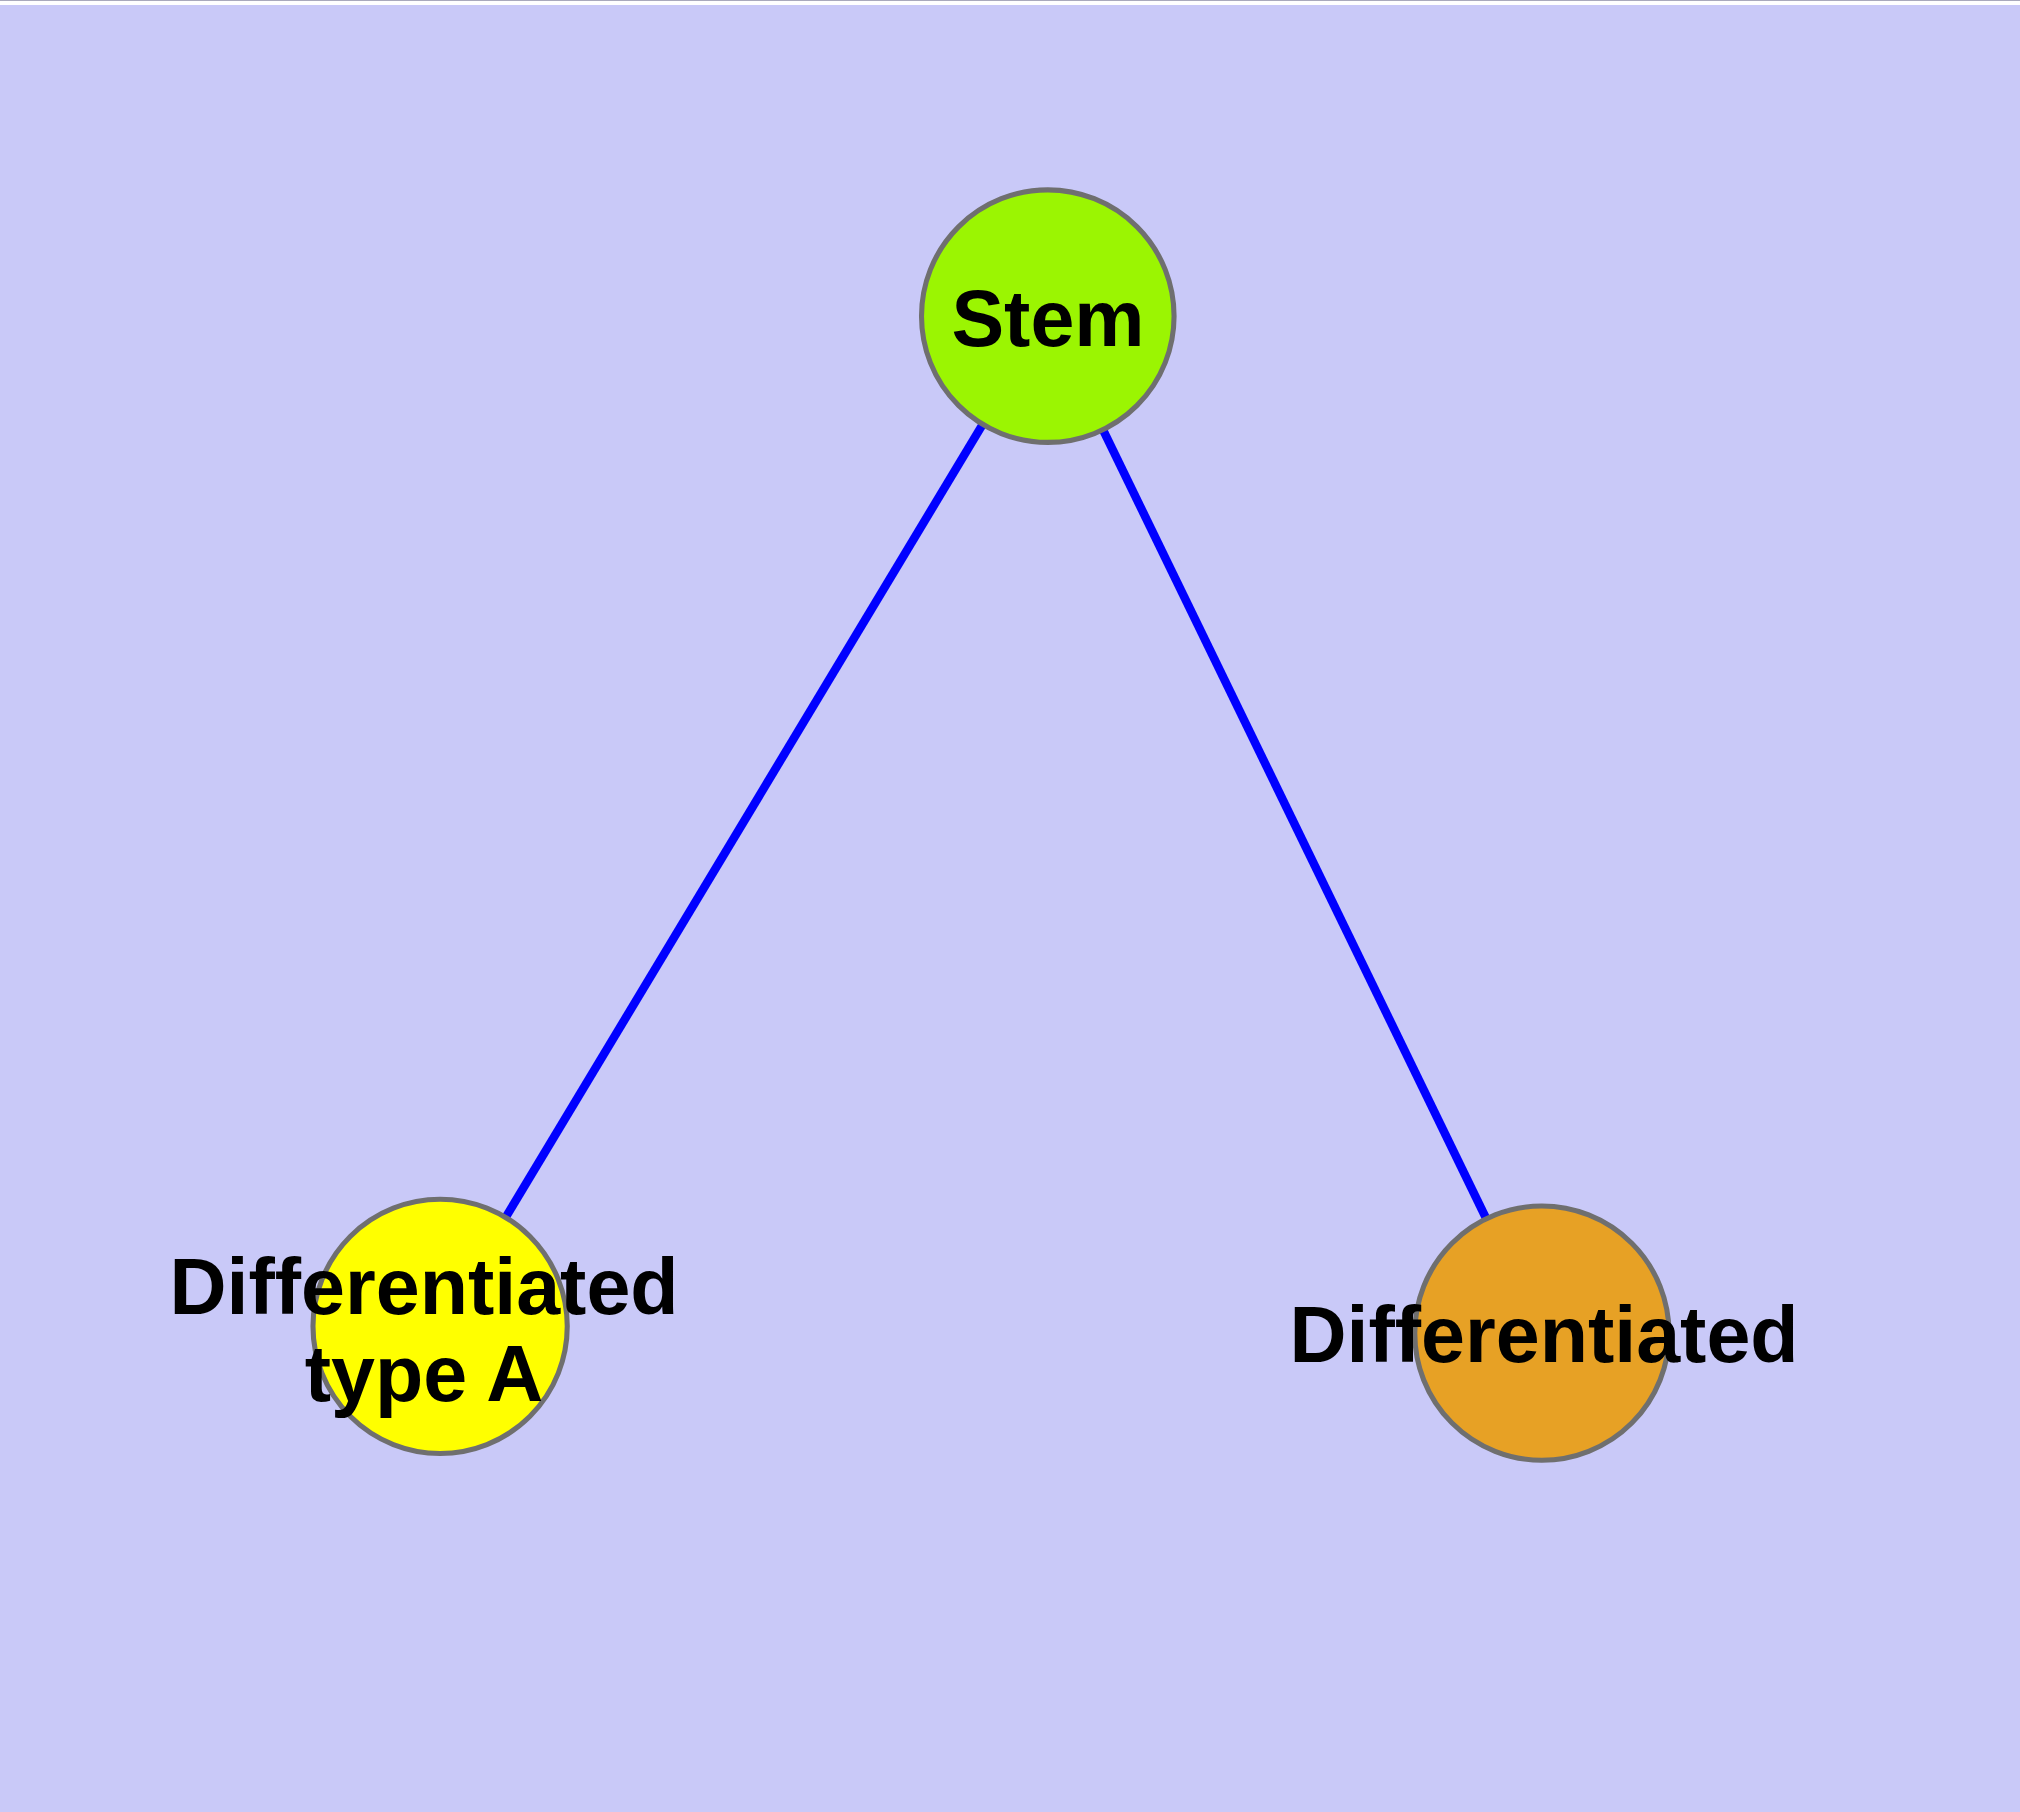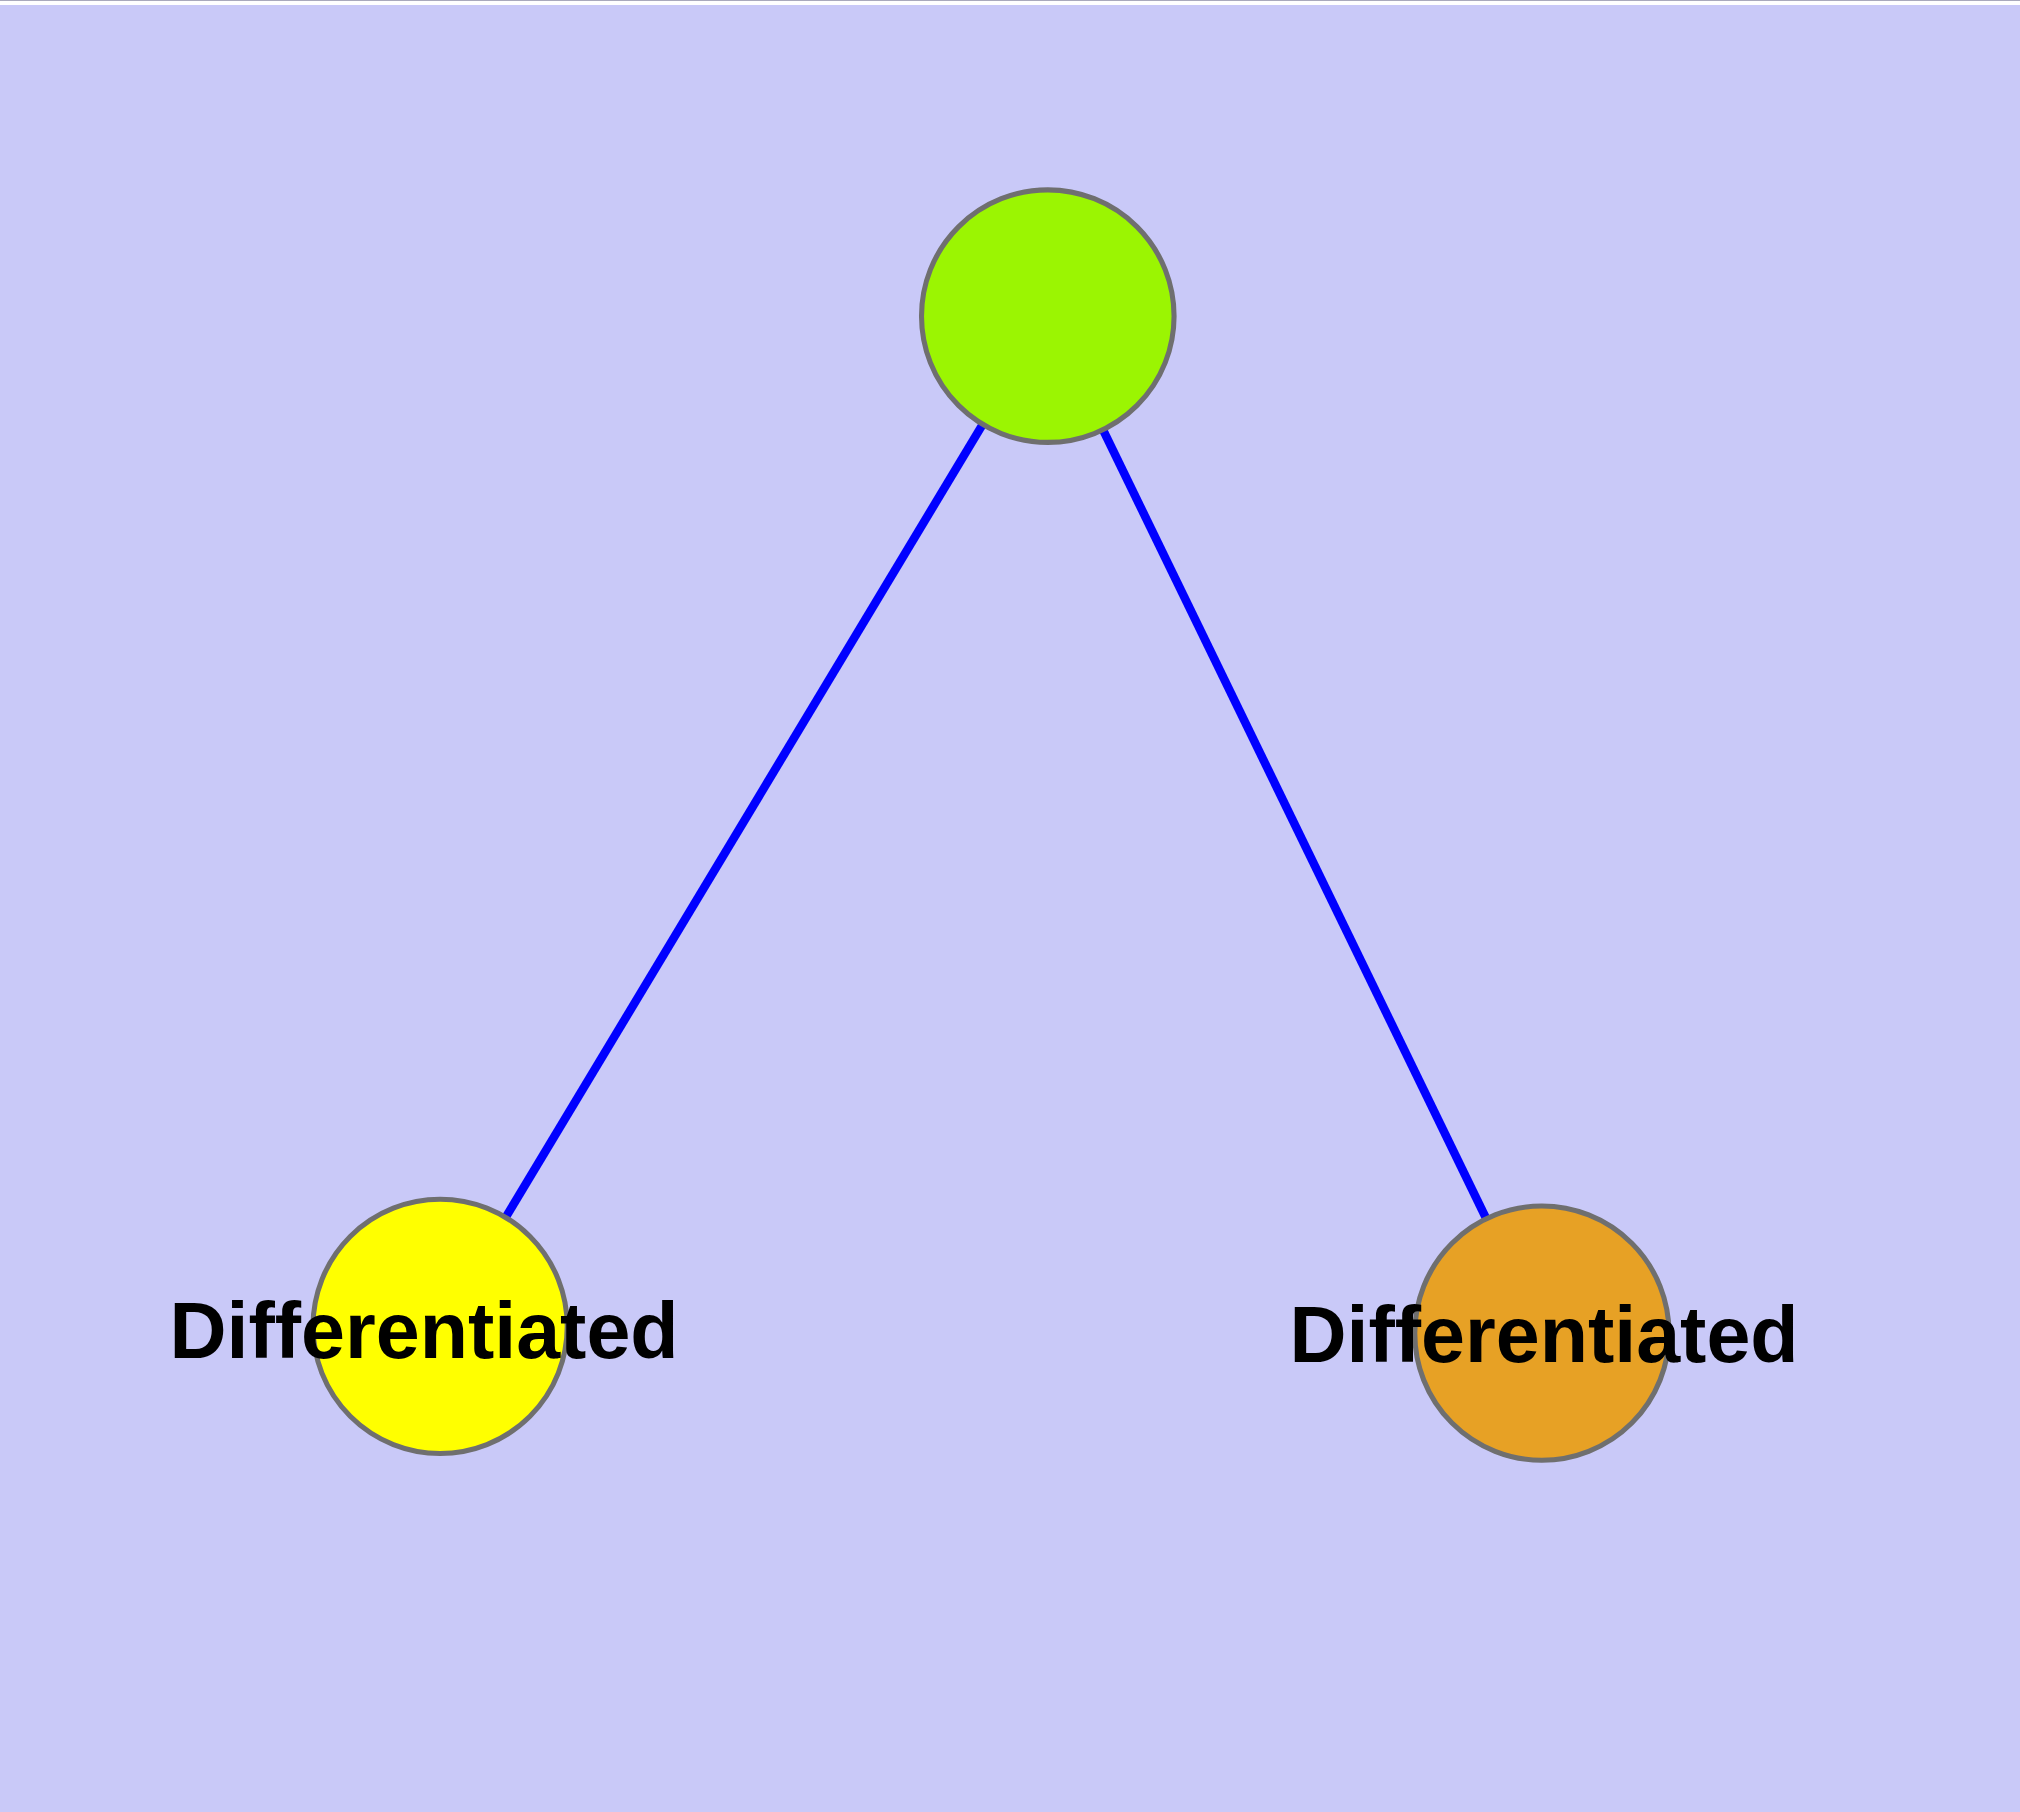--- a/index.html
+++ b/index.html
@@ -68,23 +68,25 @@
 
   <svg class="graph-svg" viewBox="0 0 2384 2138">
     <line class="edge" x1="1236" y1="373" x2="519" y2="1565" stroke="#0000FF"></line>
     <line class="edge" x1="1236" y1="373" x2="1819" y2="1573" stroke="#0000FF"></line>
 
     <circle class="node-circle" cx="1236" cy="373" r="149" fill="#9BF502" stroke="#6F6F6F"></circle>
     <circle class="node-circle" cx="519" cy="1565" r="150" fill="#FFFF00" stroke="#6F6F6F"></circle>
     <circle class="node-circle" cx="1819" cy="1573" r="150" fill="#E7A125" stroke="#6F6F6F"></circle>
   </svg>
 
+  <div class="label stem-label">Stem</div>
 
   <div class="label type-a-label">
     <span>Differentiated</span>
+    <span>type A</span>
   </div>
 
   <div class="label type-b-label">
     <span>Differentiated</span>
   </div>
 
 </div>
 
 
 </body></html>

